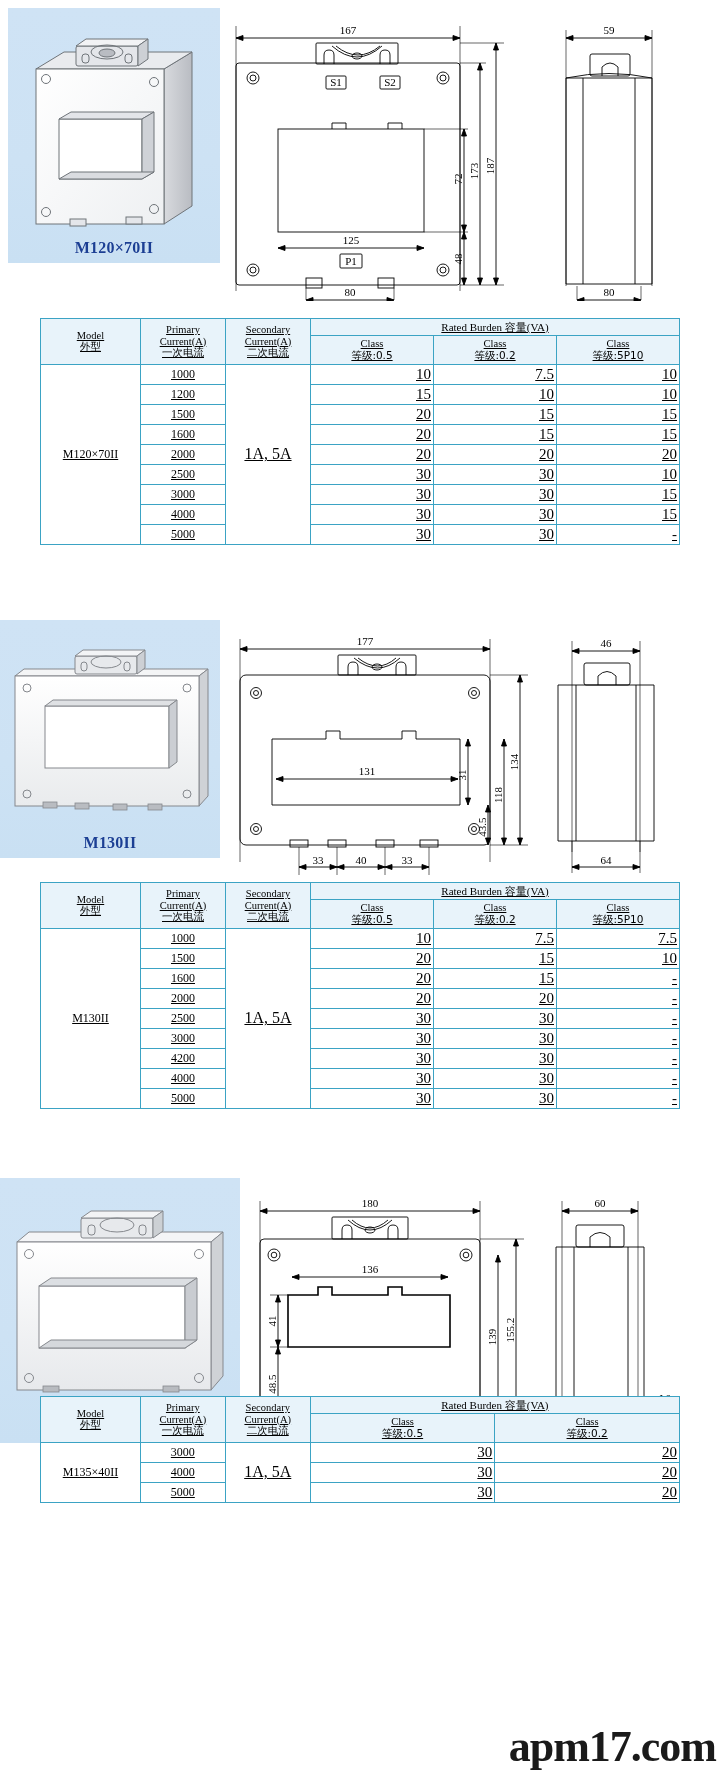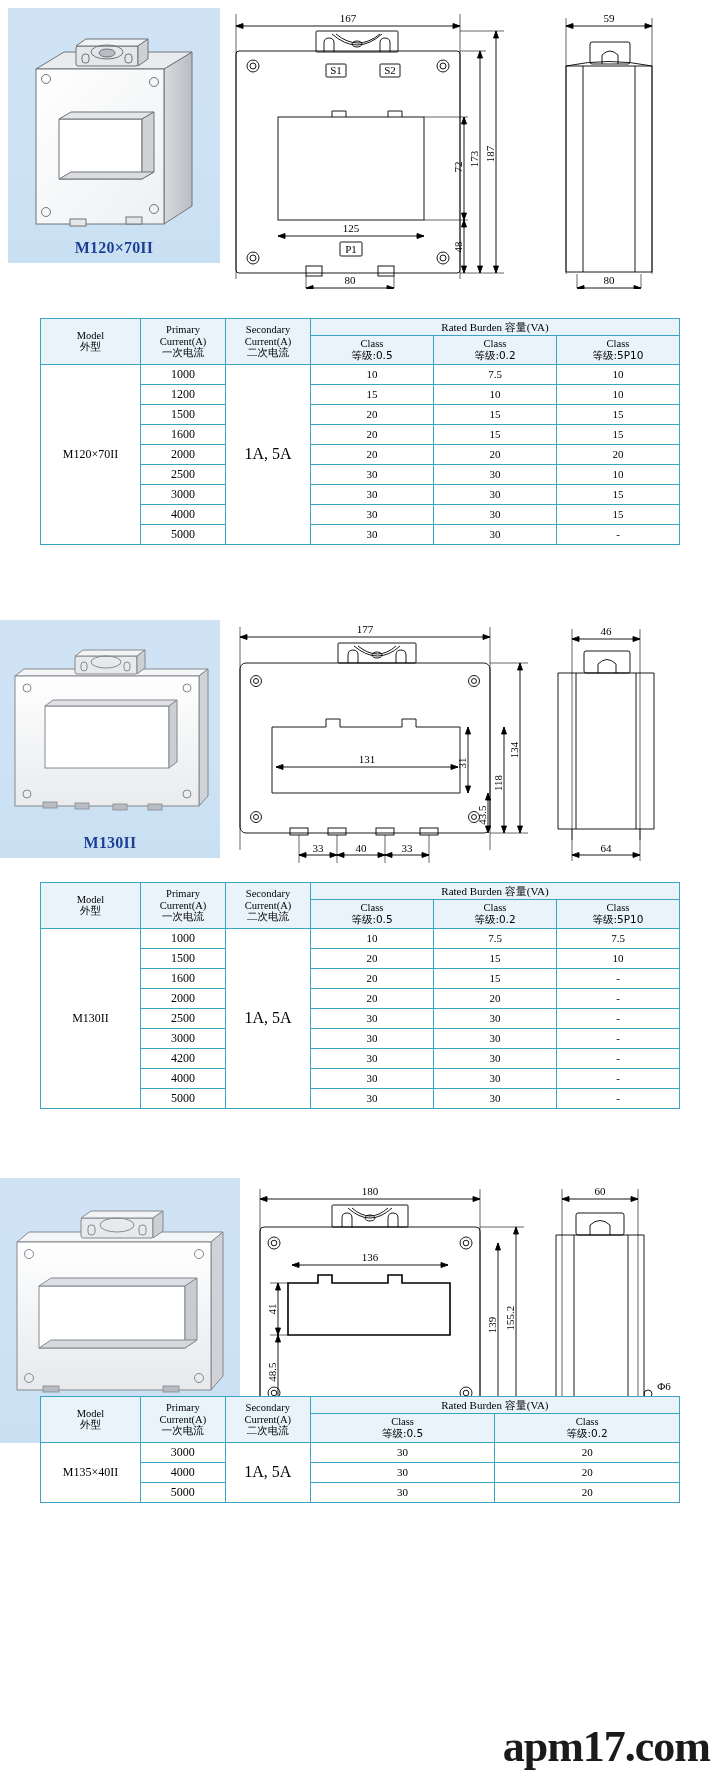--- a/index.html
+++ b/index.html
@@ -27,30 +27,31 @@
     font-weight:bold;
     color:#1b3f94;
     font-size:16px;
     letter-spacing:.2px;
     margin-bottom:6px;
     text-shadow:0 0 1px rgba(255,255,255,.5);
   }
   .ct-art { position:relative; }
 
   
-  .dwg { position:absolute; }
+  .dwg { position:absolute;margin-top:12px; }
   .dwg svg { display:block; }
 
   
   .spec-table {
     position:absolute;
     border-collapse:collapse;
     font-size:11px;
     font-family:"Liberation Serif", serif;
     background:#fff;
+    text-decoration:underline;
   }
   .spec-table th, .spec-table td {
     border:1px solid #3ba3c4;
     text-align:center;
     vertical-align:middle;
     padding:1px 2px;
     line-height:1.12;
     font-weight:normal;
     background:#fff;
   }
@@ -62,28 +63,28 @@
   .spec-table thead th.burden {
     font-size:11px;
   }
   .spec-table td.model {
     font-size:12px;
     border-right:1px solid #3ba3c4;
   }
   .spec-table td.sec {
     font-size:16px;
   }
-  .spec-table td.val { font-size:11px; height:20px; }
+  .spec-table td.val { font-size:15px; height:20px;text-align:right; }
   .spec-table td.pri { font-size:12px;margin-left:8px; }
   .cnh { font-family:"DejaVu Sans", sans-serif; font-size:10.5px; }
 
   
   .watermark {
     position:absolute;
-    right:10px; bottom:6px;
+    right:4px; bottom:6px;
     font-family:"Liberation Serif", serif;
     font-size:44px;
     font-weight:bold;
     color:#1a1a1a;
     letter-spacing:-1px;
   }
 
   .dim-text {
     font-family:"Liberation Serif", serif;
     font-size:11px;

